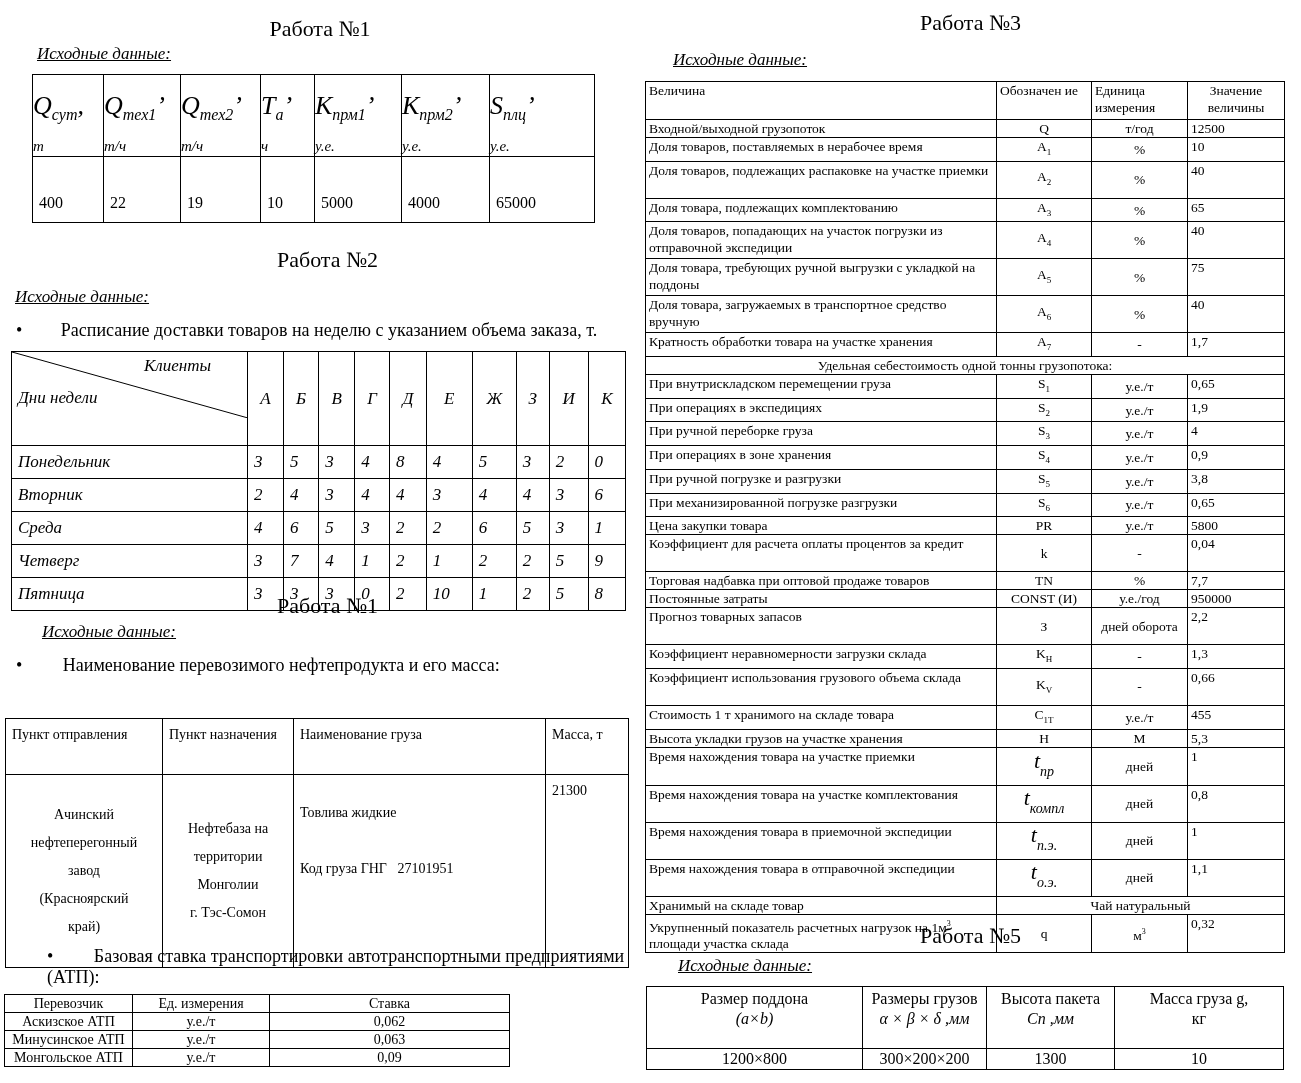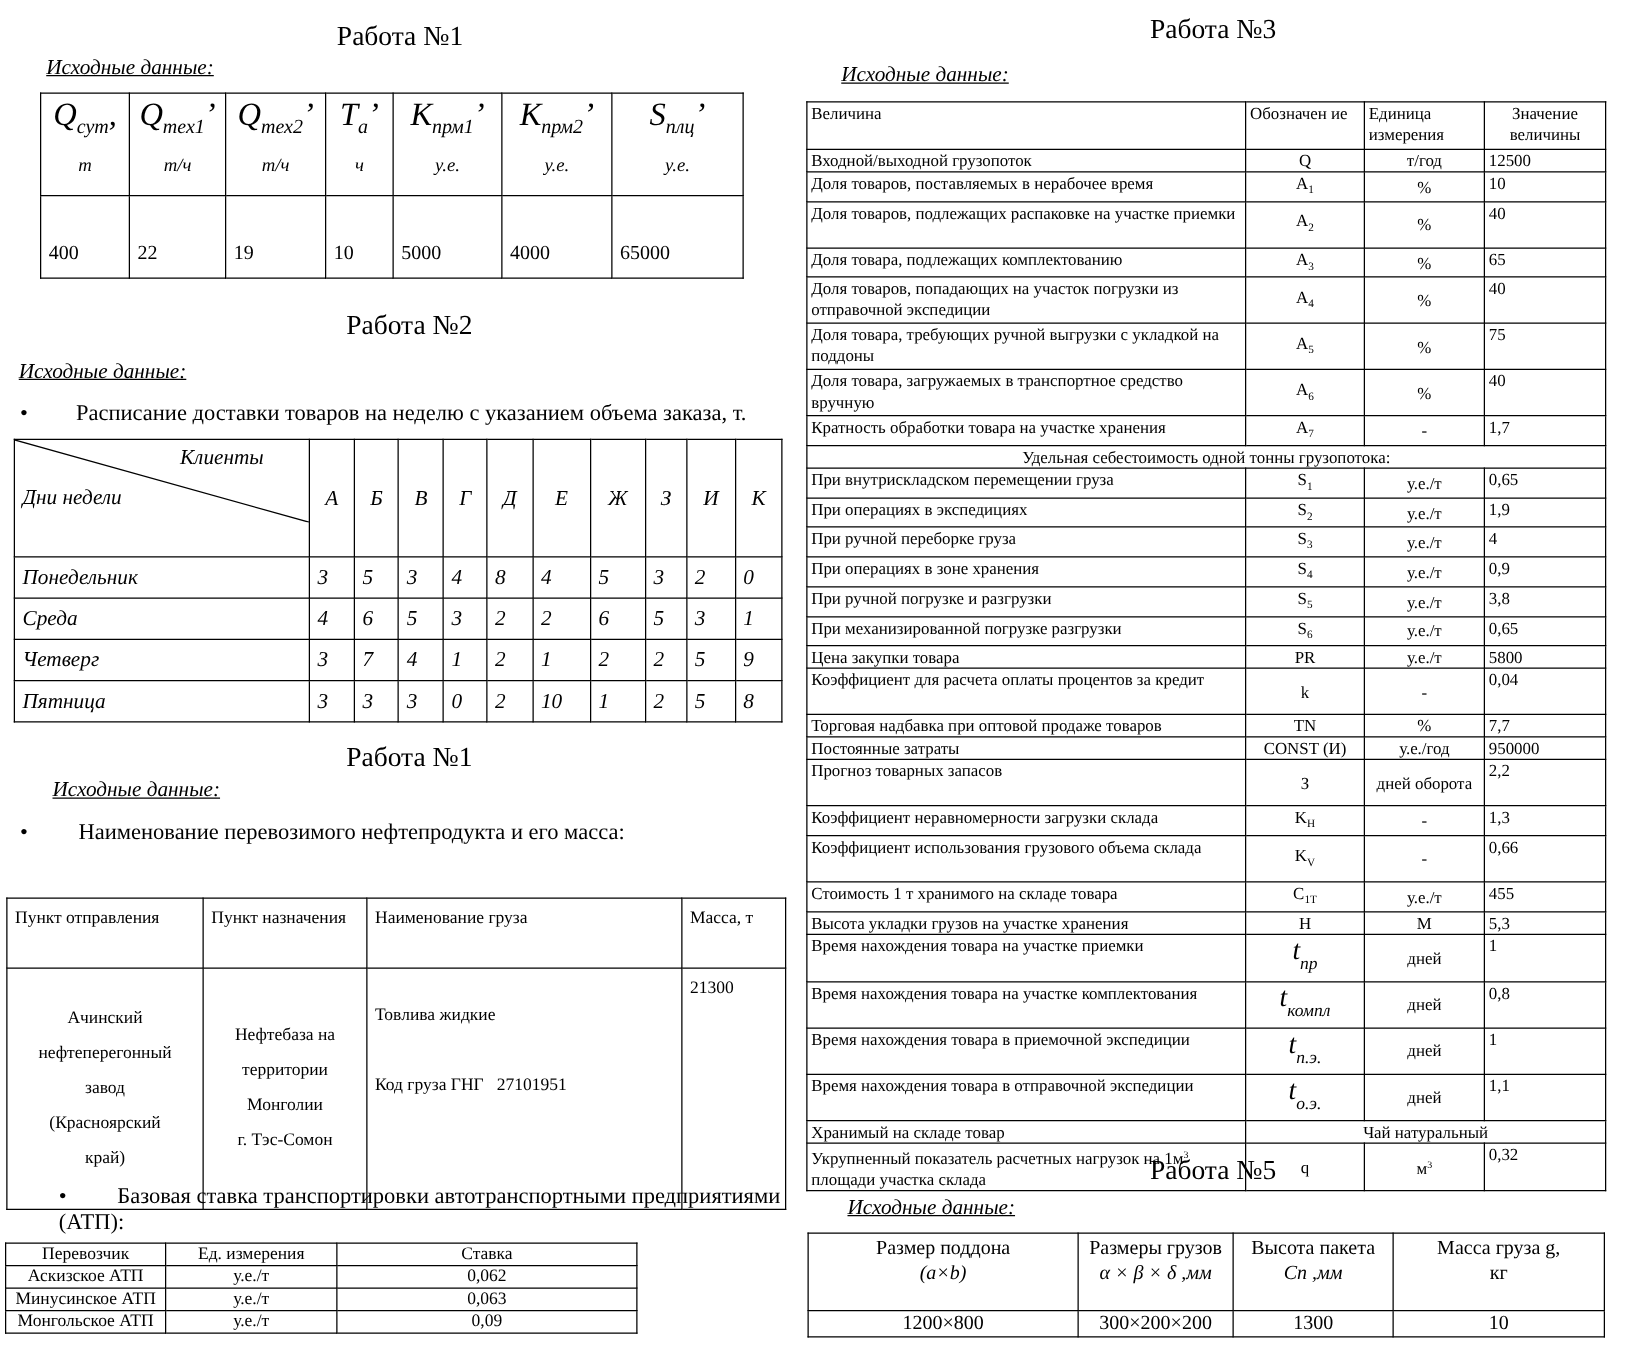--- a/index.html
+++ b/index.html
@@ -7,21 +7,21 @@
   body { position: relative; font-family: "Liberation Serif", "DejaVu Serif", serif; color: #000; }
   .abs { position: absolute; }
   .title { font-size: 22px; text-align: center; }
   .subtitle { font-size: 17px; font-style: italic; text-decoration: underline; }
   .bullet { font-size: 18px; }
   table { border-collapse: collapse; position: absolute; }
   td { border: 1px solid #000; vertical-align: top; }
 
   
   .t1 td { border-width: 1.5px; font-size: 16px; }
-  .t1 .hd { height: 82px; text-align: center; vertical-align: top; padding-top: 2px; }
+  .t1 .hd { height: 82px; text-align: left; vertical-align: top; padding-top: 16px; }
   .t1 .hd .sym { font-style: italic; font-size: 26px; line-height: 30px; white-space: nowrap; }
   .t1 .hd .sym sub { font-size: 16px; vertical-align: -6px; }
   .t1 .hd .unit { font-style: italic; font-size: 15px; margin-top: 8px; }
   .t1 .vl { height: 66px; vertical-align: bottom; padding: 0 0 10px 6px; }
 
   
   .t2 td { border-width: 1.5px; font-style: italic; font-size: 17px; height: 33px; padding: 4px 6px; vertical-align: middle; }
   .t2 .hdr { height: 94px; text-align: center; }
   .t2 .corner { position: relative; padding: 0; }
   .t2 .corner svg { position: absolute; left: 0; top: 0; }
@@ -127,20 +127,33 @@
     <td>3</td>
         <td>5</td>
         <td>3</td>
         <td>4</td>
         <td>8</td>
         <td>4</td>
         <td>5</td>
         <td>3</td>
         <td>2</td>
         <td>0</td>
+  </tr>
+  <tr>
+    <td>Вторник</td>
+    <td>2</td>
+        <td>4</td>
+        <td>3</td>
+        <td>4</td>
+        <td>4</td>
+        <td>3</td>
+        <td>4</td>
+        <td>4</td>
+        <td>3</td>
+        <td>6</td>
   </tr>
   <tr>
     <td>Среда</td>
     <td>4</td>
         <td>6</td>
         <td>5</td>
         <td>3</td>
         <td>2</td>
         <td>2</td>
         <td>6</td>

